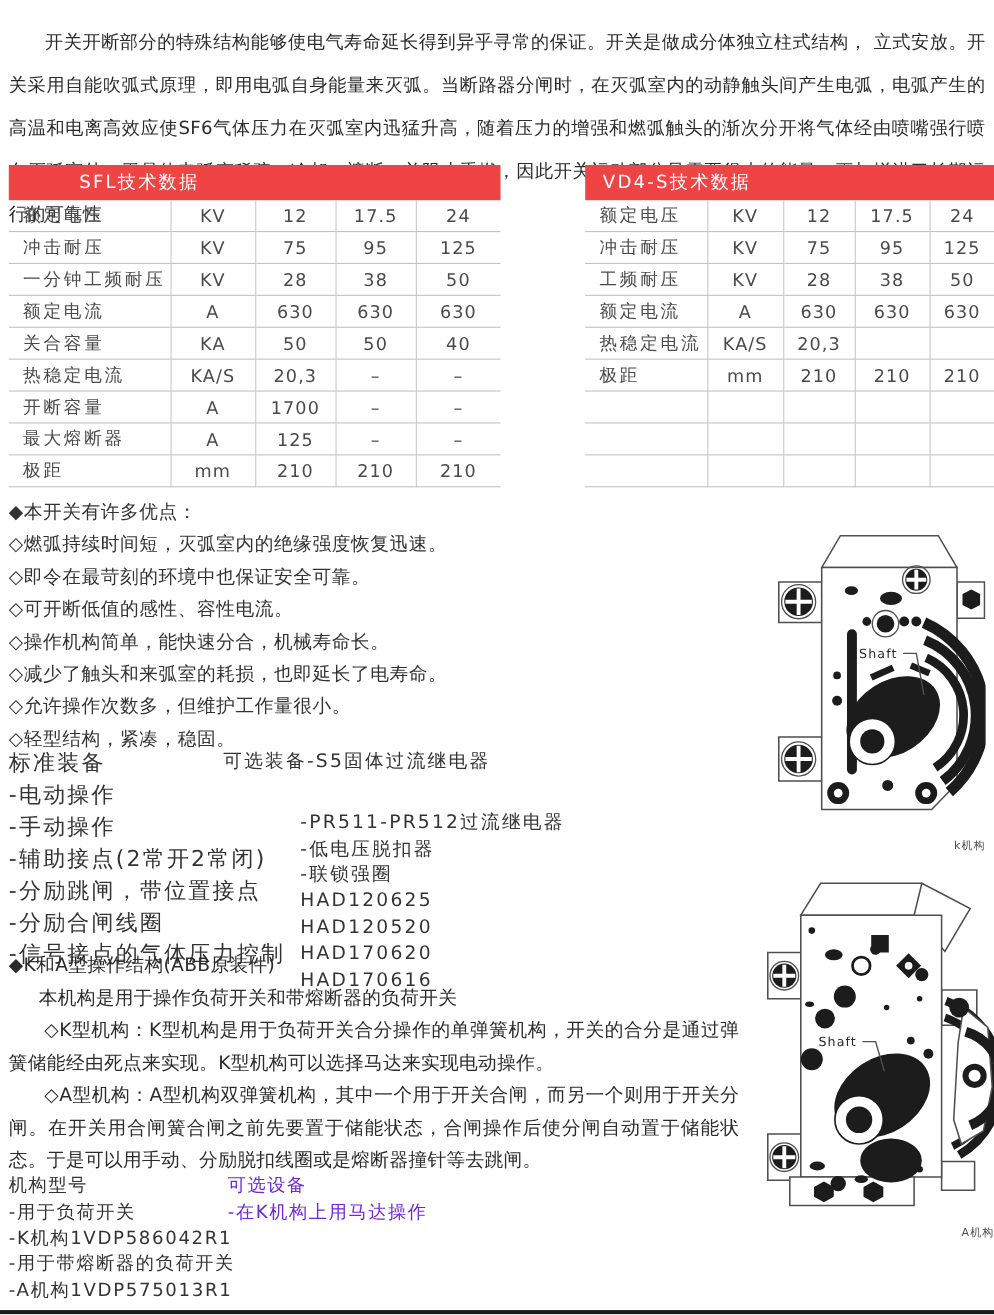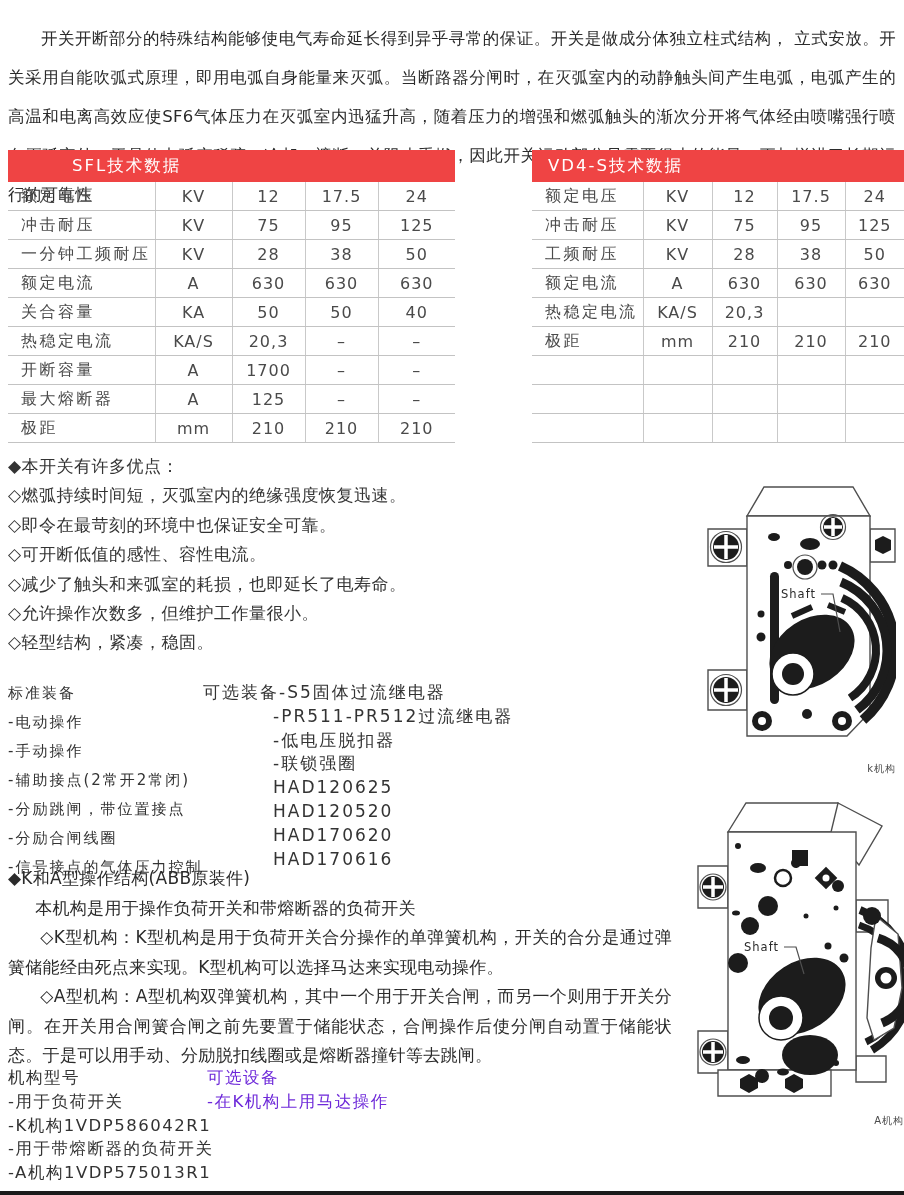--- a/index.html
+++ b/index.html
@@ -23,25 +23,25 @@
      padding:0;white-space:nowrap;overflow:hidden;}
   td:not(:last-child){border-right:1px solid #c9c9c9;}
   .c-label{padding-left:13px;letter-spacing:2.5px;}
   .c-val{text-align:center;letter-spacing:1px;}
 
   
   .adv{position:absolute;left:8px;top:452px;font-size:17px;line-height:29.4px;
        letter-spacing:0.5px;color:#333;}
 
   
-  .equip-left{position:absolute;left:8px;top:679px;font-size:15px;line-height:29px;
+  .equip-left{position:absolute;left:8px;top:679px;font-size:20px;line-height:29px;
               letter-spacing:2px;color:#333;}
   .equip-right{position:absolute;left:203px;top:681px;font-size:17px;line-height:23.8px;
                letter-spacing:2px;color:#333;}
-  .opt-items{margin-left:70px;}
+  .opt-items{margin-left:70px;margin-top:32px;}
 
   
   .mech{position:absolute;left:8px;top:864px;width:664px;font-size:17px;line-height:29.5px;
         text-align:justify;letter-spacing:0.3px;color:#2b2b2b;}
   .mech p{margin:0;}
   .indent1{text-indent:1.6em;}
   .indent2{text-indent:1.9em;}
 
   
   .models-left{position:absolute;left:8px;top:1066px;font-size:16.5px;line-height:23.8px;
@@ -226,20 +226,21 @@
         </tbody>
     </table>
   </div>
 
   <div class="adv">
     <div>◆本开关有许多优点：</div>
     <div>
         <div>◇燃弧持续时间短，灭弧室内的绝缘强度恢复迅速。</div>
         <div>◇即令在最苛刻的环境中也保证安全可靠。</div>
         <div>◇可开断低值的感性、容性电流。</div>
+        <div>◇操作机构简单，能快速分合，机械寿命长。</div>
         <div>◇减少了触头和来弧室的耗损，也即延长了电寿命。</div>
         <div>◇允许操作次数多，但维护工作量很小。</div>
         <div>◇轻型结构，紧凑，稳固。</div>
       </div>
   </div>
 
   <div class="equip-left">
     <div>标准装备</div>
     <div>
         <div>-电动操作</div>

